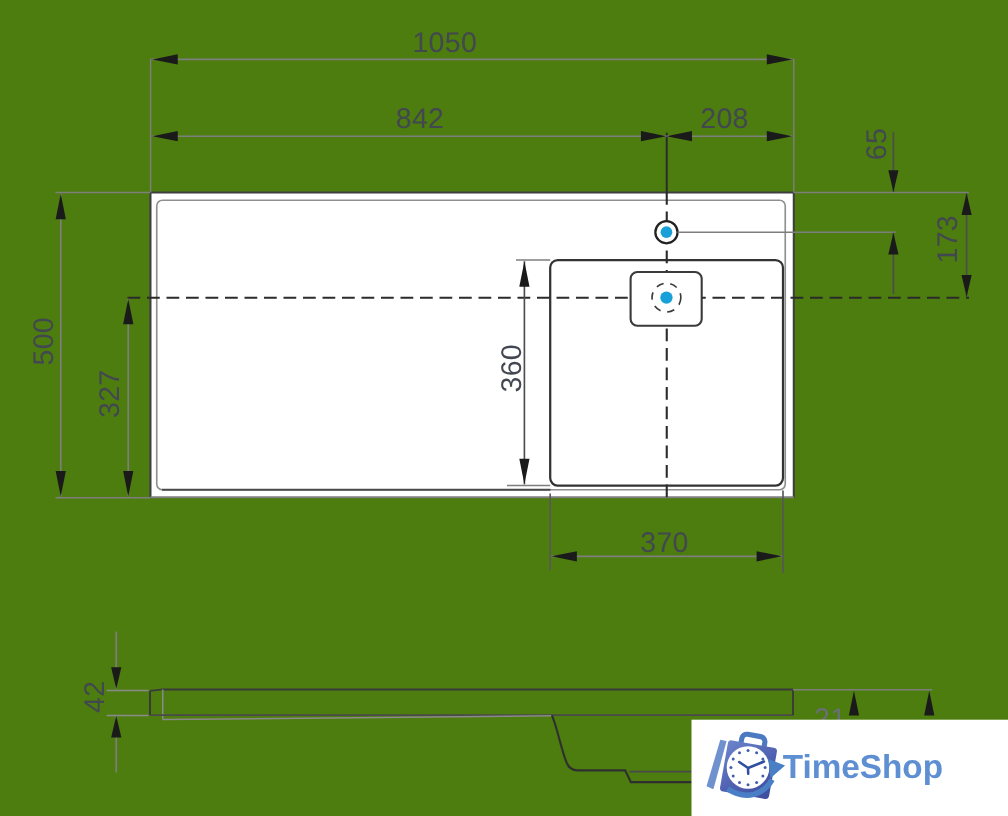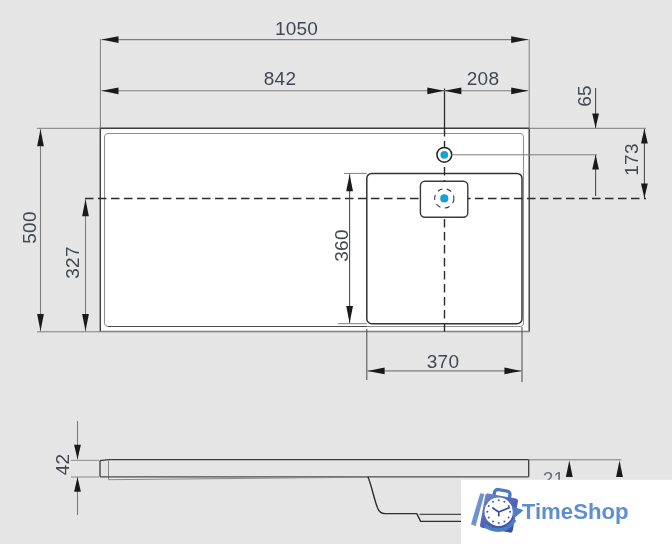--- a/index.html
+++ b/index.html
@@ -1,16 +1,16 @@
 <!DOCTYPE html>
 <html><head>
 <meta charset="utf-8">
 <style>
   html,body{margin:0;padding:0;background:#ffffff;}
-  .wrap{width:672px;height:544px;position:relative;overflow:hidden;background:#e5e5e5;}
+  .wrap{width:672px;height:544px;position:relative;overflow:hidden;background:#4d7c0f;}
   text{font-family:"Liberation Sans", sans-serif;fill:#424750;}
   .dim{font-size:19px;letter-spacing:0.2px;}
 </style>
 </head>
 <body>
 <div class="wrap">
 <svg width="672" height="544" viewBox="0 0 672 544">
 <defs>
   <linearGradient id="bagg" x1="0" y1="0" x2="1" y2="1">
     <stop offset="0" stop-color="#6c85cc"></stop>

